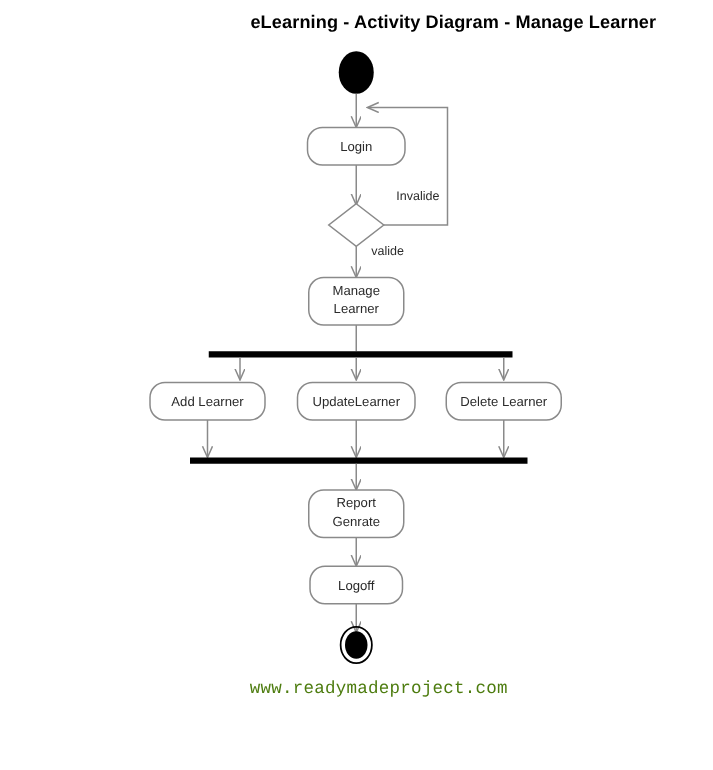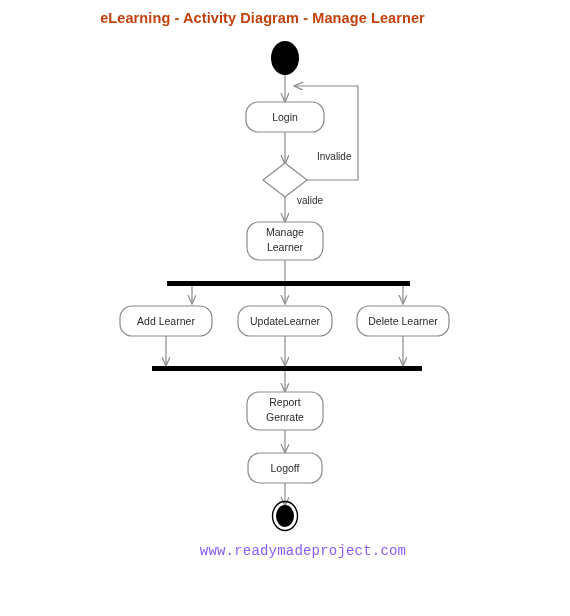--- a/index.html
+++ b/index.html
@@ -14,24 +14,24 @@
     height: 616px;
     background: #ffffff;
     overflow: hidden;
     font-family: "Liberation Sans", sans-serif;
   }
   #diagram-title {
     position: absolute;
     left: 0;
     top: 10px;
     width: 525px;
-    text-align: center;
+    text-align: right;
     font-size: 14.5px;
     font-weight: bold;
-    color: #c2410c;
+    color: #000000;
     letter-spacing: 0.1px;
   }
   
   #canvas {
     position: absolute;
     left: 0;
     top: 0;
     width: 570px;
     height: 616px;
   }
@@ -75,21 +75,21 @@
     left: 0;
     width: 570px;
     top: 508px;
     text-align: center;
     font-family: "Liberation Mono", "DejaVu Sans Mono", monospace;
     font-size: 14px;
     line-height: 17.5px;
     letter-spacing: 0.2px;
     white-space: pre;
   }
-  #watermark div { color: #8b5cf6; margin-left: 36px; }
+  #watermark div { color: #4d7c0f; margin-left: 36px; }
 </style>
 </head>
 <body>
 
 <div id="page">
 
   <div id="diagram-title">eLearning - Activity Diagram - Manage Learner</div>
 
   <svg id="canvas" viewBox="0 0 570 616" xmlns="http://www.w3.org/2000/svg">
     <defs>

